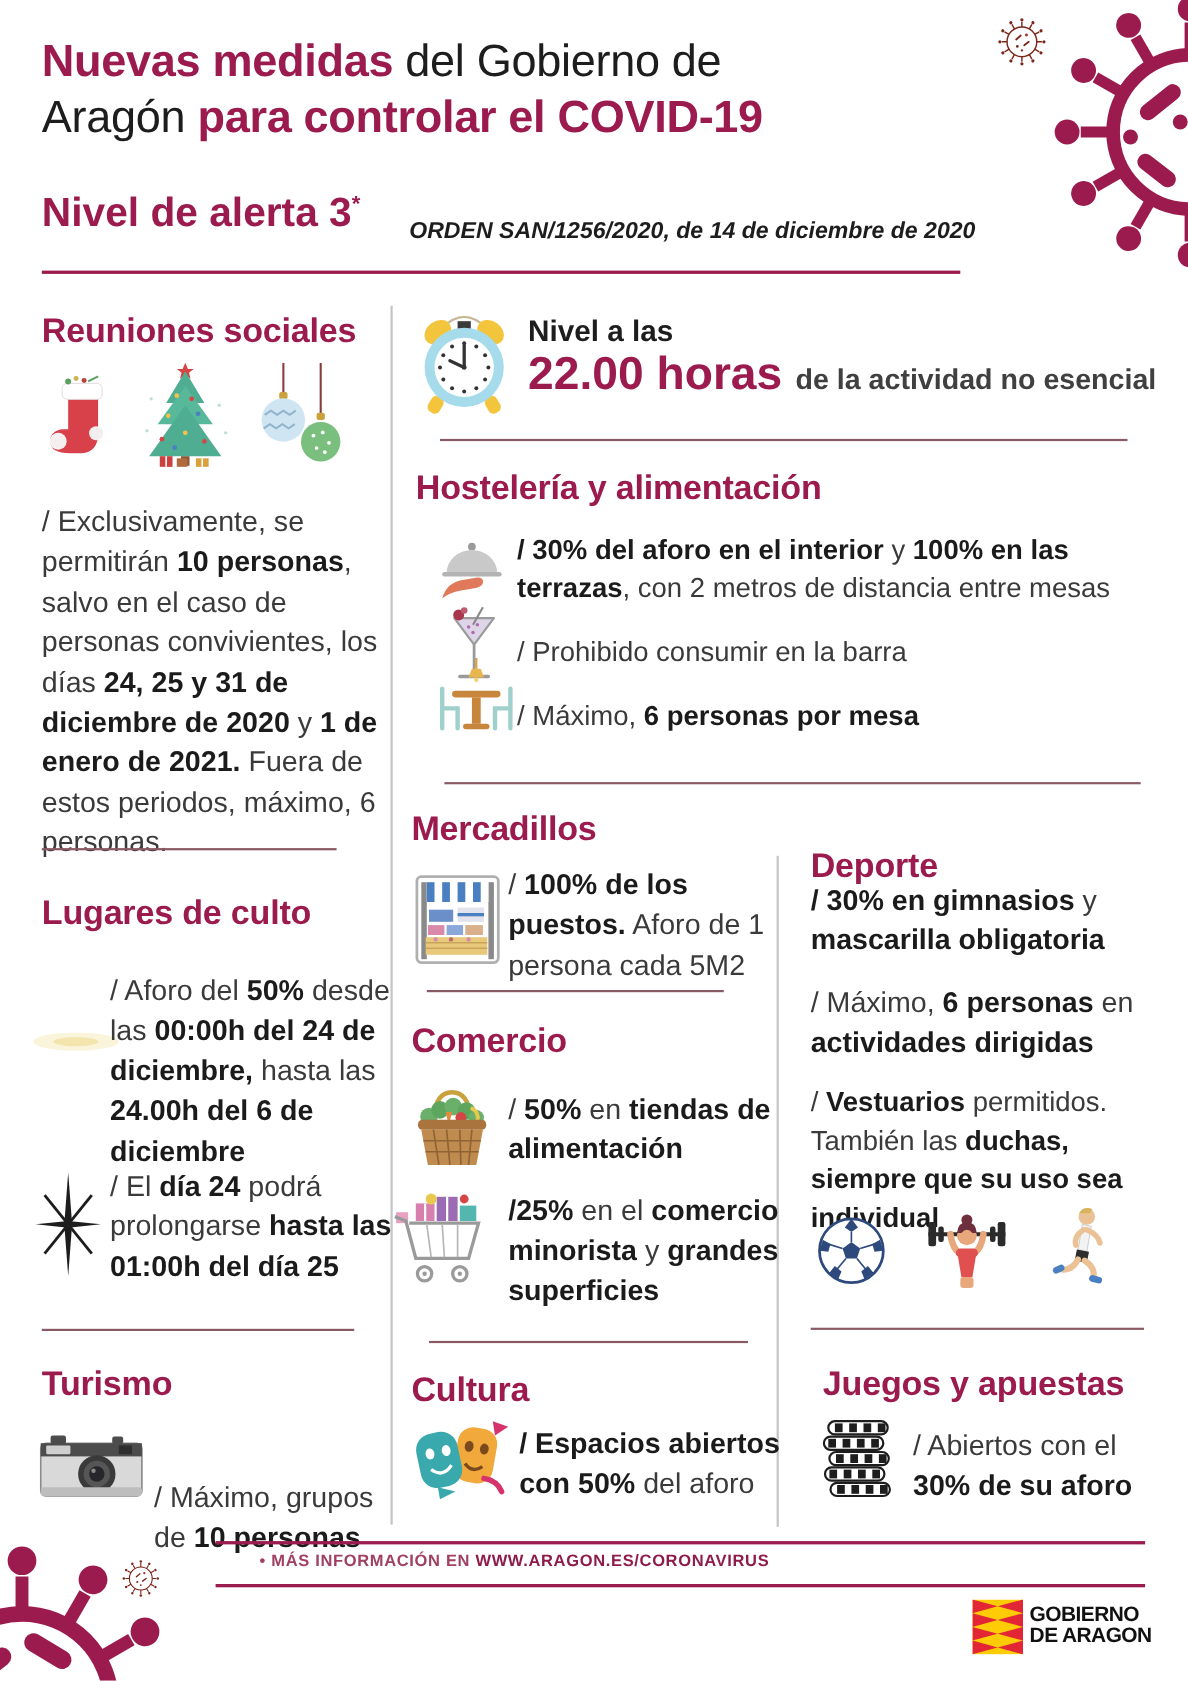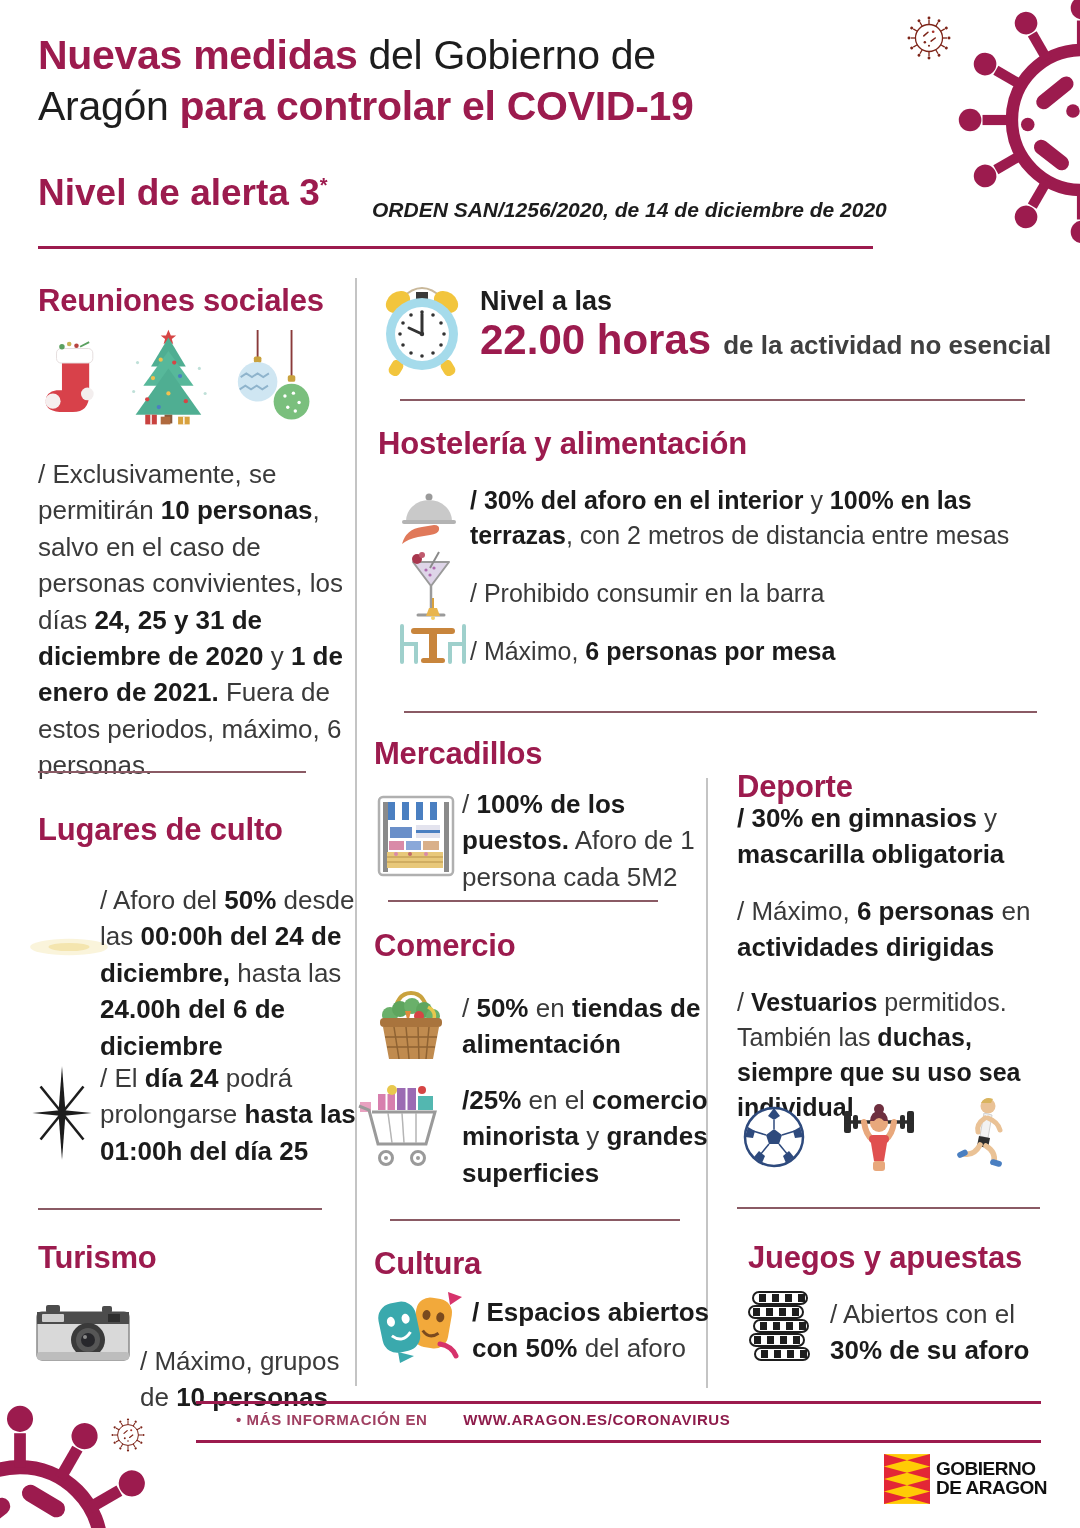--- a/index.html
+++ b/index.html
@@ -37,21 +37,21 @@
   .body{font-size:26px;line-height:1.4;color:var(--text);}
   .body .b{font-weight:700;color:var(--text-bold);}
   
   .closure-pre{left:480px;top:286px;font-size:27px;font-weight:800;color:#1d1d1d;}
   .closure-l2{left:480px;top:316px;white-space:nowrap;}
   .closure-time{font-size:42px;font-weight:800;color:var(--maroon);}
   .closure-post{font-size:26px;font-weight:800;color:#404040;margin-left:12px;}
   
   .f-line{left:196px;width:845px;height:3px;background:var(--maroon);}
   .f-info{left:236px;top:1411px;font-size:15px;letter-spacing:0.6px;color:#a04062;font-weight:600;}
-  .f-info .b{font-weight:800;color:#8e1c4b;margin-left:31px;}
+  .f-info .b{font-weight:800;color:#8e1c4b;}
   .logo{left:884px;top:1454px;display:flex;align-items:center;gap:6px;}
   .logo-text{font-size:19px;font-weight:800;color:#111;line-height:0.98;letter-spacing:-0.5px;}
   .dep-icons{left:742px;top:1096px;width:300px;display:flex;align-items:center;gap:32px;}
 </style>
 </head>
 <body>
 
 <div id="page">
 
   <svg width="0" height="0" style="position:absolute" aria-hidden="true">

